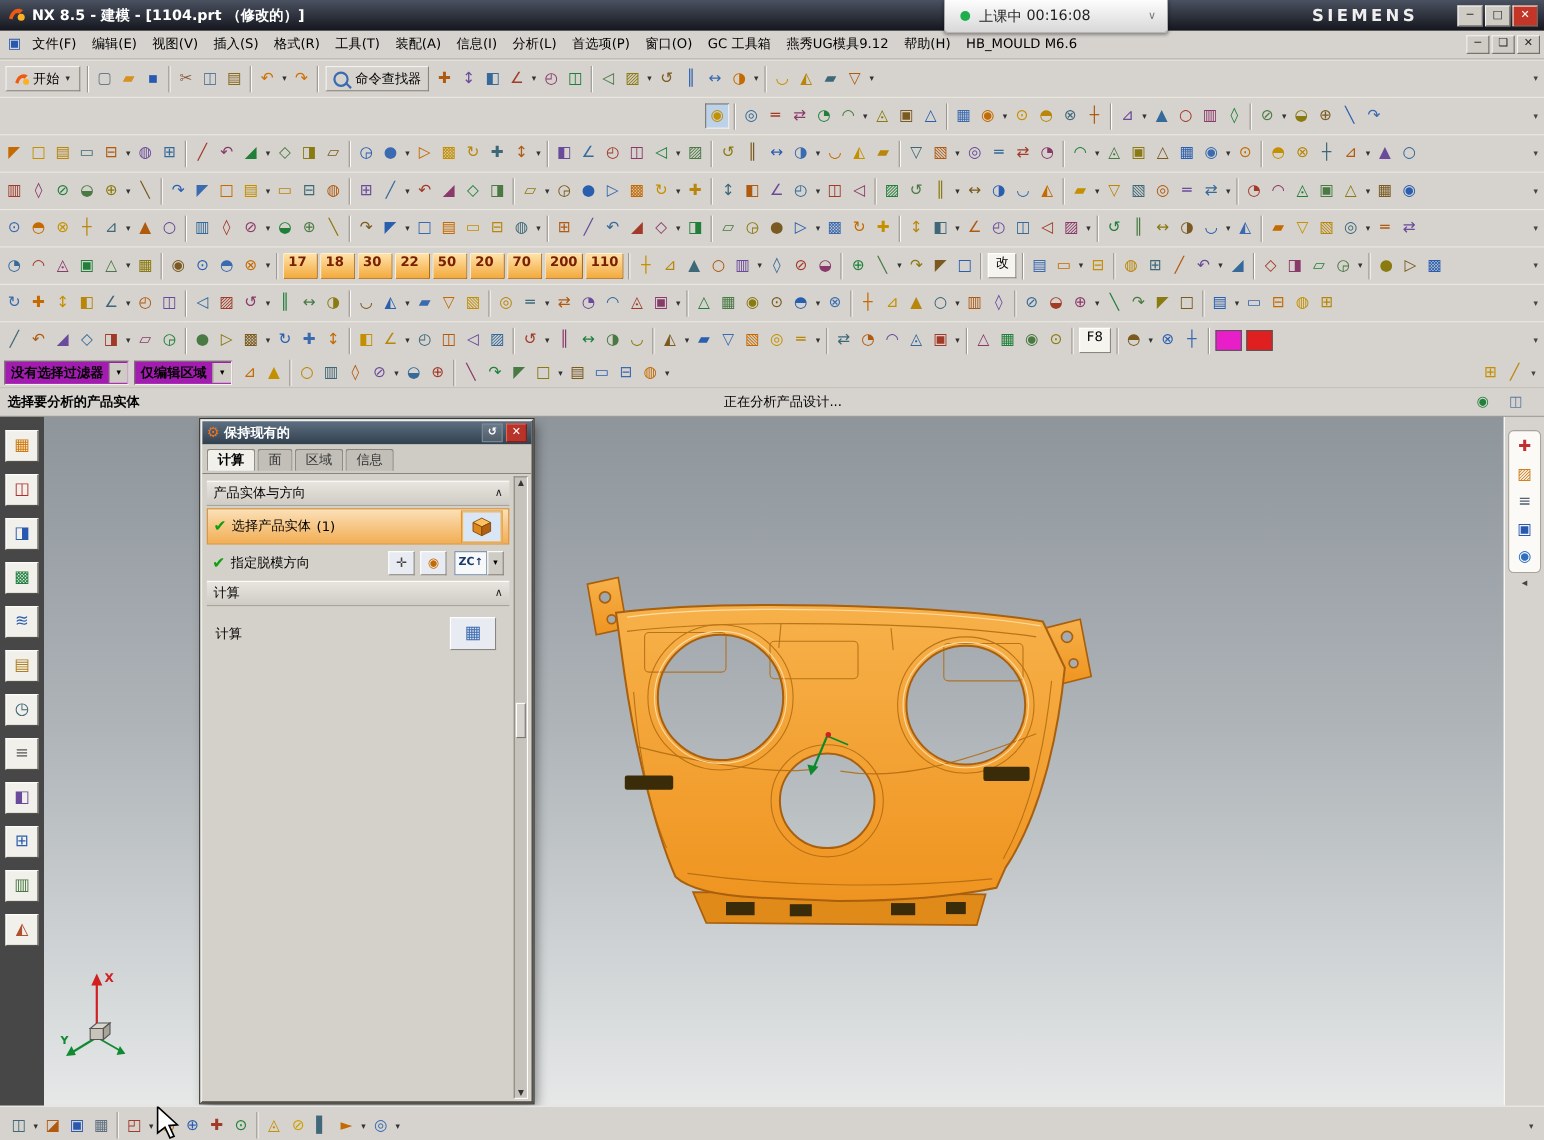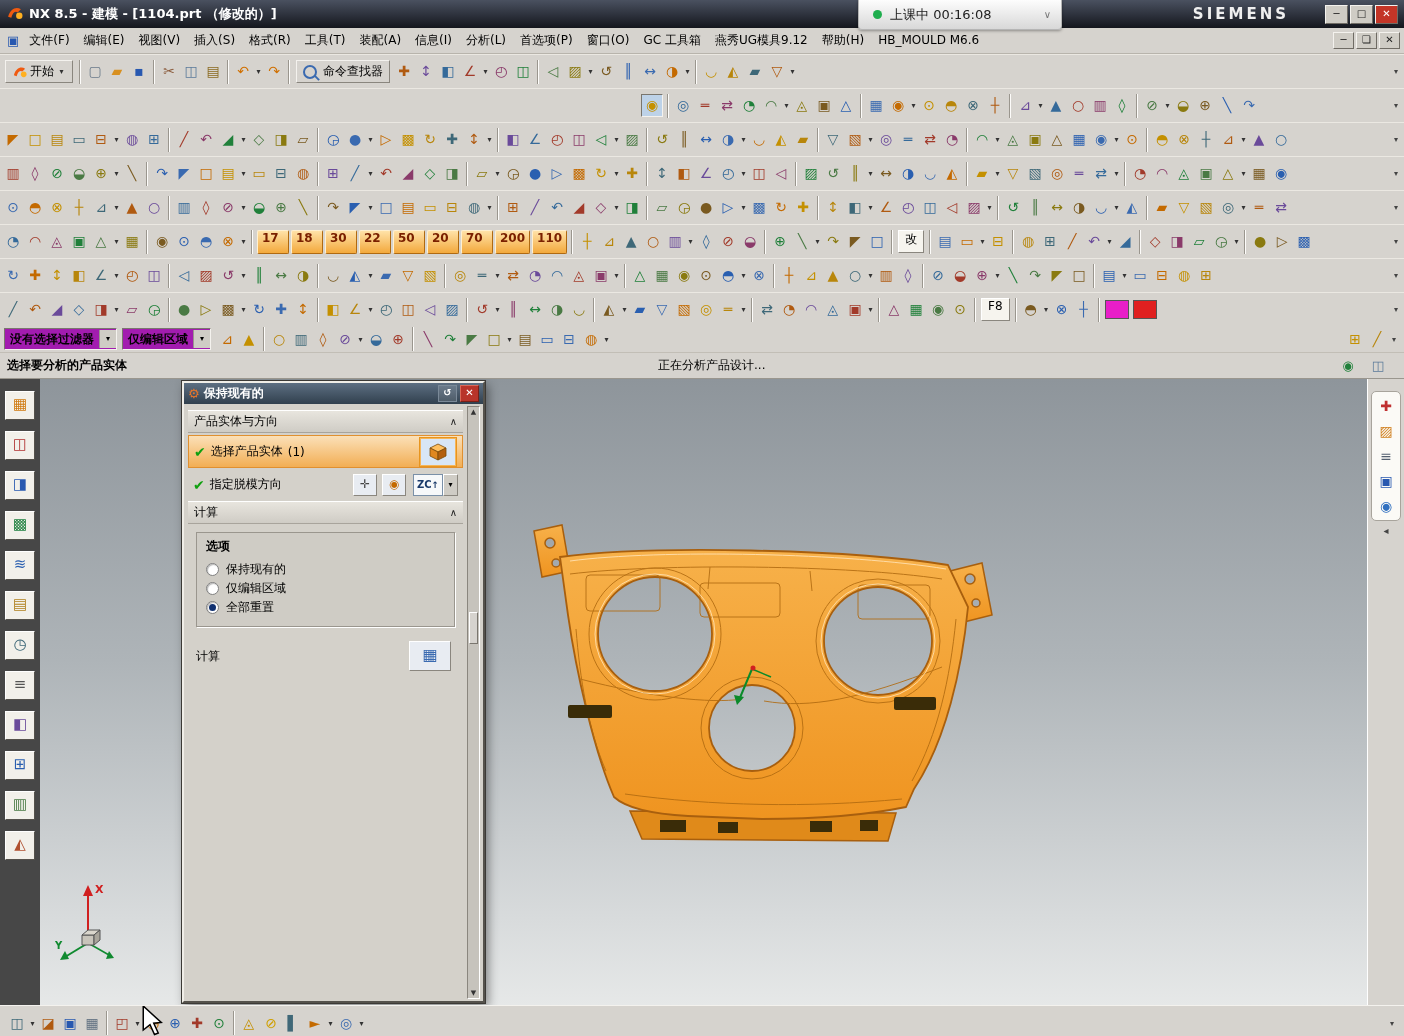--- a/index.html
+++ b/index.html
@@ -829,20 +829,21 @@
     </div>
 
     <div class="dialog" style="left:142px;">
       <div class="dlg-title">
         <span class="dlg-gear">⚙</span>
         <span>保持现有的</span>
         <span class="flexspace"></span>
         <span class="dt-btn">↺</span>
         <span class="dt-btn close">✕</span>
       </div>
+      <div class="dlg-tabs" id="dlg-tabs"><span class="dtab act">计算</span><span class="dtab">面</span><span class="dtab">区域</span><span class="dtab">信息</span></div>
       <div class="dlg-body">
         <div class="sec-hdr">
           <span>产品实体与方向</span>
           <span class="sec-caret">∧</span>
         </div>
         <div class="blk-row selrow">
           <span class="check">✔</span>
           <span>选择产品实体</span>
           <span>(1)</span>
           <span class="big-btn">
@@ -863,37 +864,20 @@
                 <span>ZC</span>
                 <span class="zc-up">↑</span>
               </span>
             <span class="zc-dd">▾</span>
           </span>
         </div>
         <div class="sec-hdr">
           <span>计算</span>
           <span class="sec-caret">∧</span>
         </div>
-        <div class="groupbox">
-          <div class="gb-title">选项</div>
-          <div id="opt-rows">
-              <div class="optrow">
-                <span class="radio"></span>
-                <span>保持现有的</span>
-              </div>
-              <div class="optrow">
-                <span class="radio"></span>
-                <span>仅编辑区域</span>
-              </div>
-              <div class="optrow">
-                <span class="radio sel"></span>
-                <span>全部重置</span>
-              </div>
-            </div>
-        </div>
         <div class="calc-row">
           <span>计算</span>
           <span class="calc-btn">▦</span>
         </div>
         <div class="dlg-scrollbar">
           <span class="sb-arr" style="top:1px;">▲</span>
           <span class="sb-thumb"></span>
           <span class="sb-arr" style="bottom:1px;">▼</span>
         </div>
       </div>

